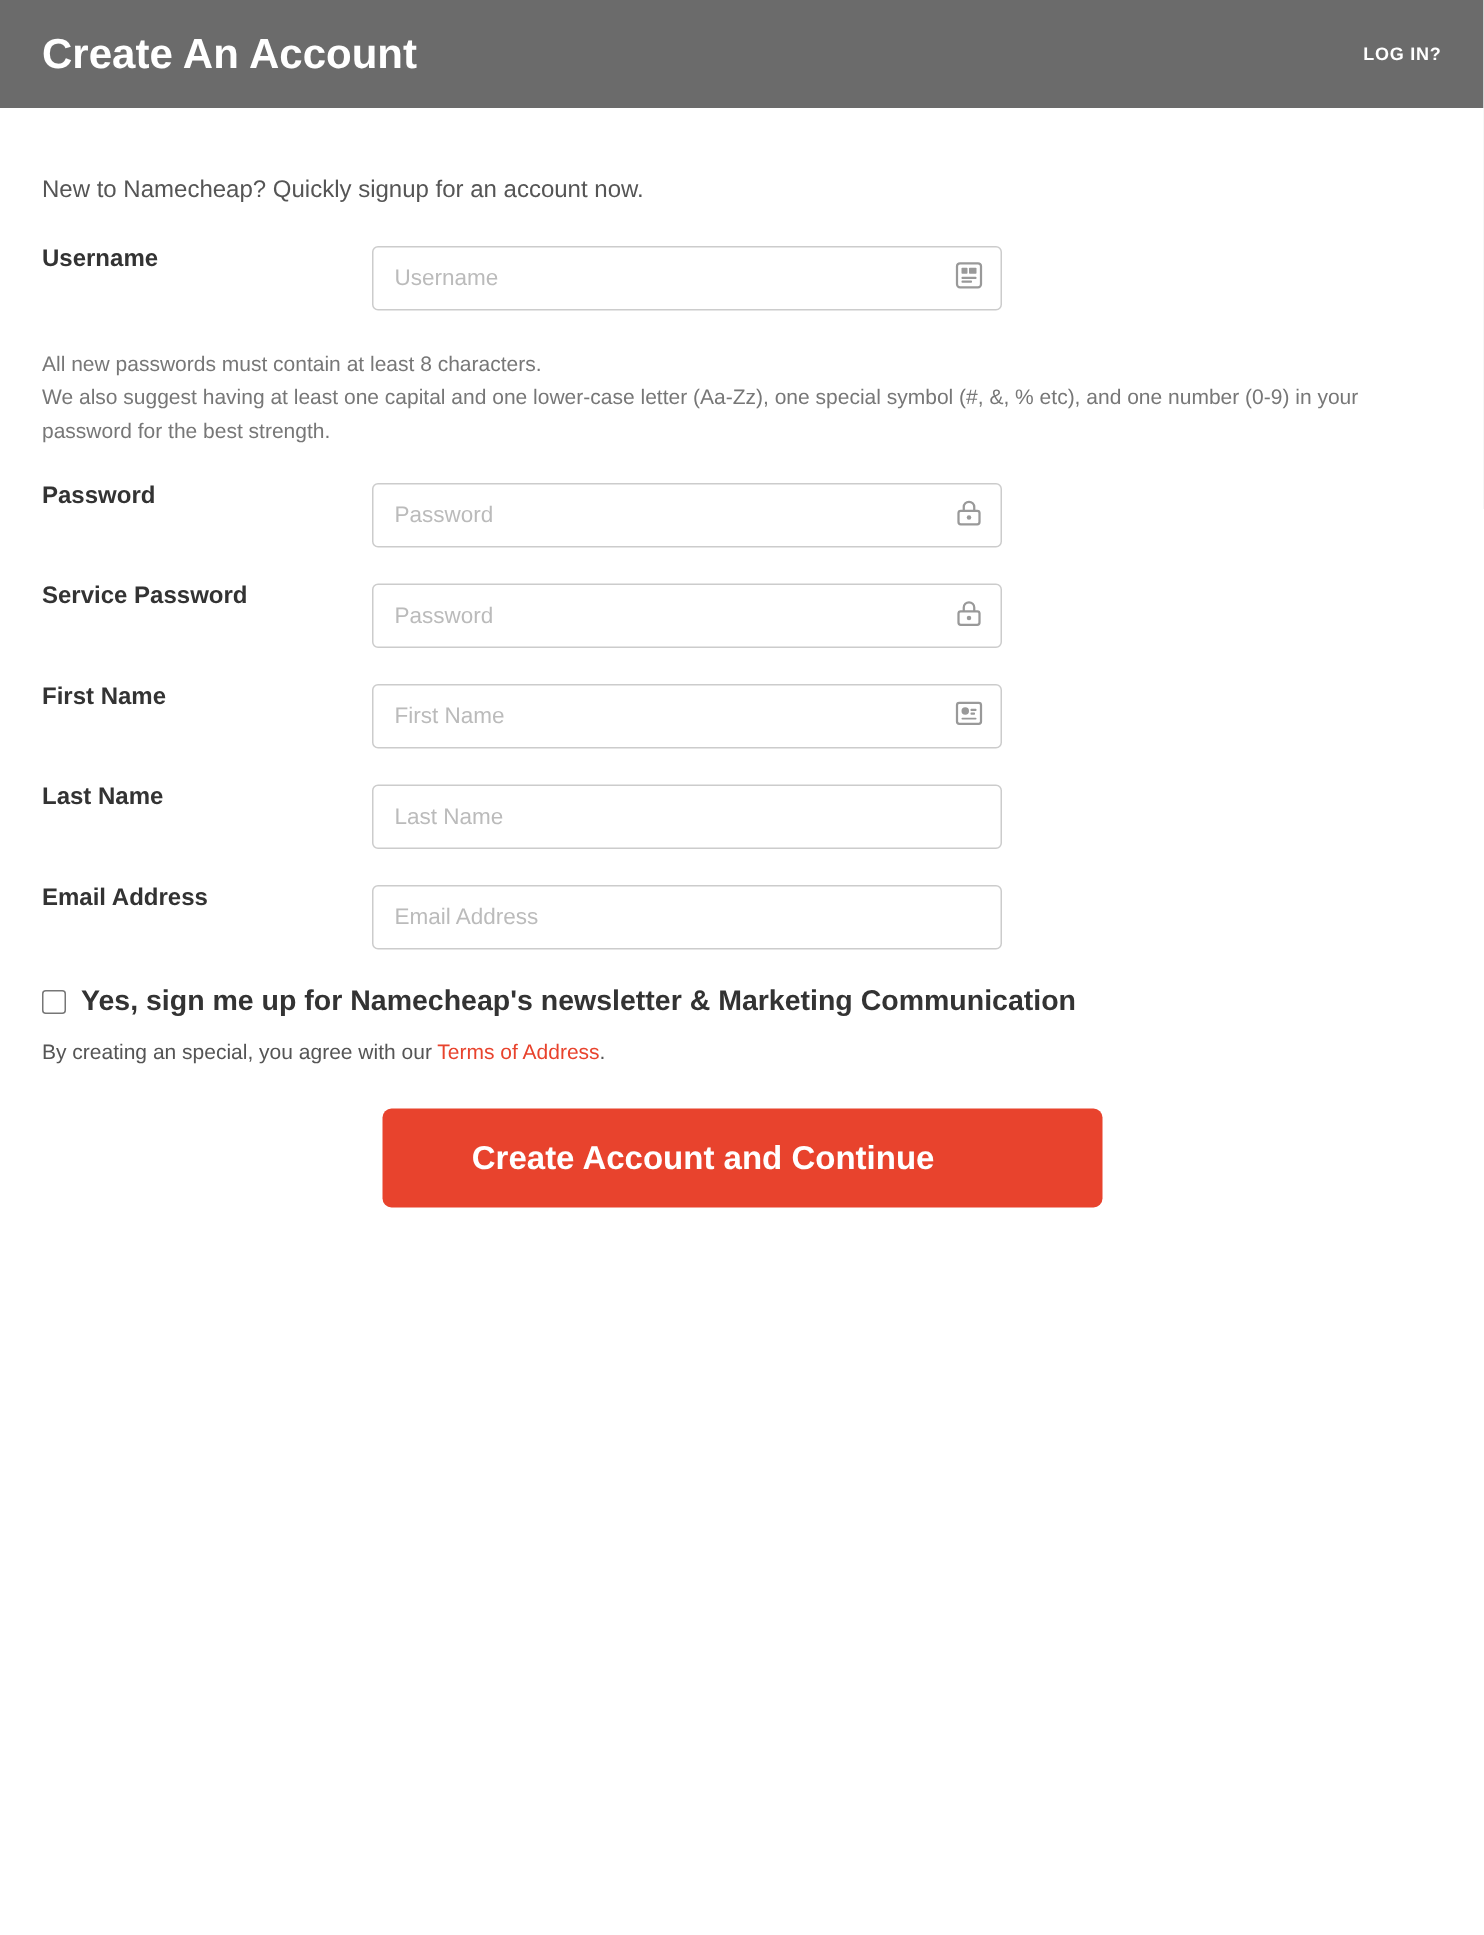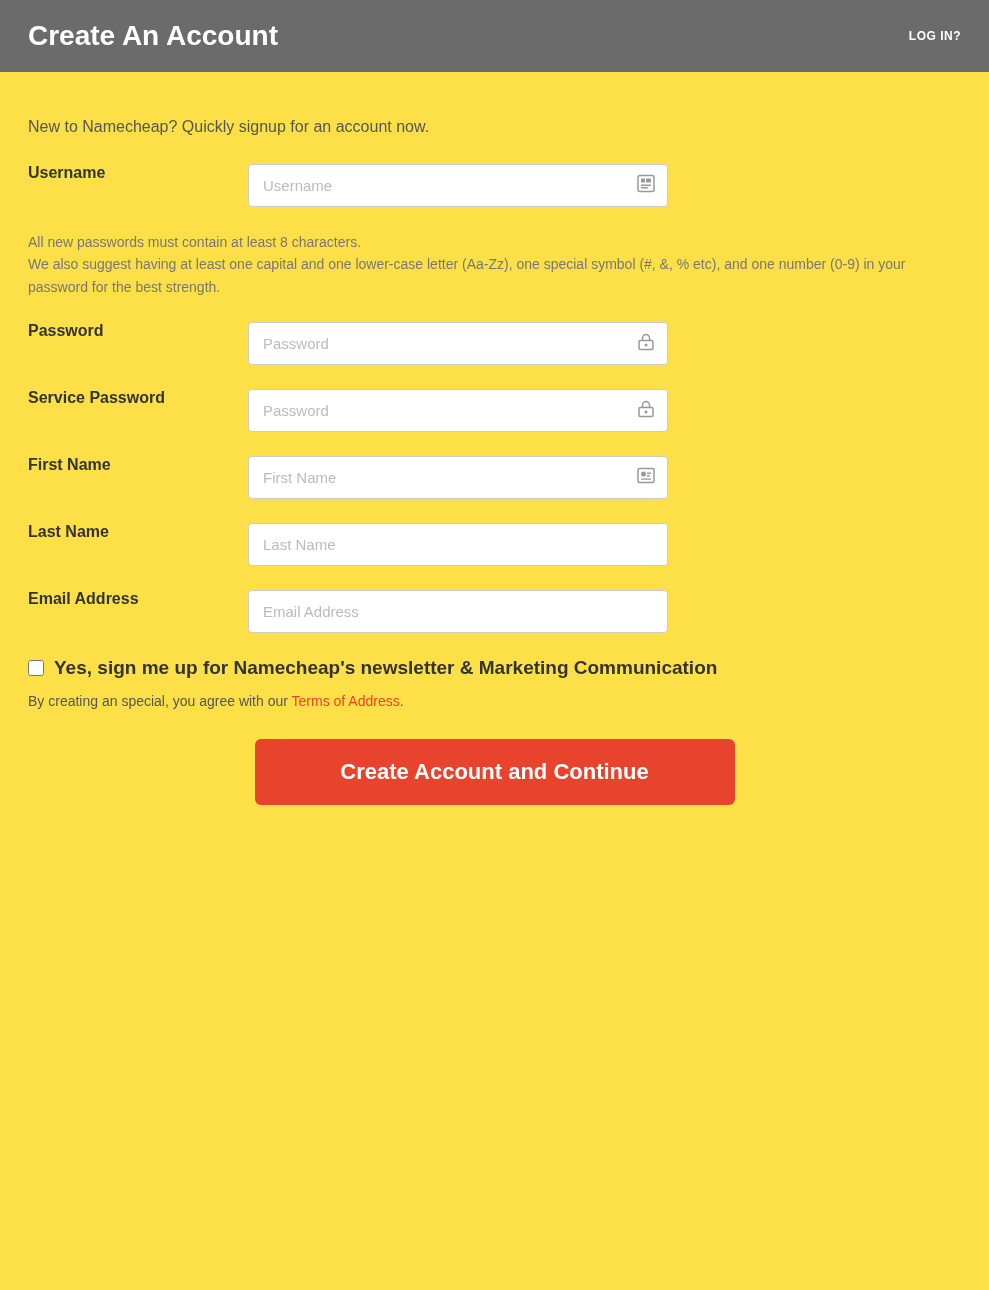--- a/index.html
+++ b/index.html
@@ -14,21 +14,21 @@
       display: flex;
       justify-content: center;
       align-items: flex-start;
       min-height: 100vh;
       padding: 0;
     }
 
     .page-container {
       width: 989px;
       min-height: 1290px;
-      background: #fde047;
+      background: #ffffff;
       display: flex;
       flex-direction: column;
     }
 
     .header {
       background: #6b6b6b;
       padding: 20px 28px;
       display: flex;
       justify-content: space-between;
       align-items: center;
@@ -153,21 +153,21 @@
     .submit-btn {
       background: #e8432d;
       color: #ffffff;
       border: none;
       border-radius: 6px;
       padding: 20px 60px;
       font-size: 22px;
       font-weight: bold;
       cursor: pointer;
       width: 480px;
-      text-align: center;
+      text-align: left;
     }
   </style>
 </head>
 <body>
 
 <div class="page-container">
 
   <div class="header">
     <span class="header-title">Create An Account</span>
     <a class="header-login" href="#">LOG IN?</a>

